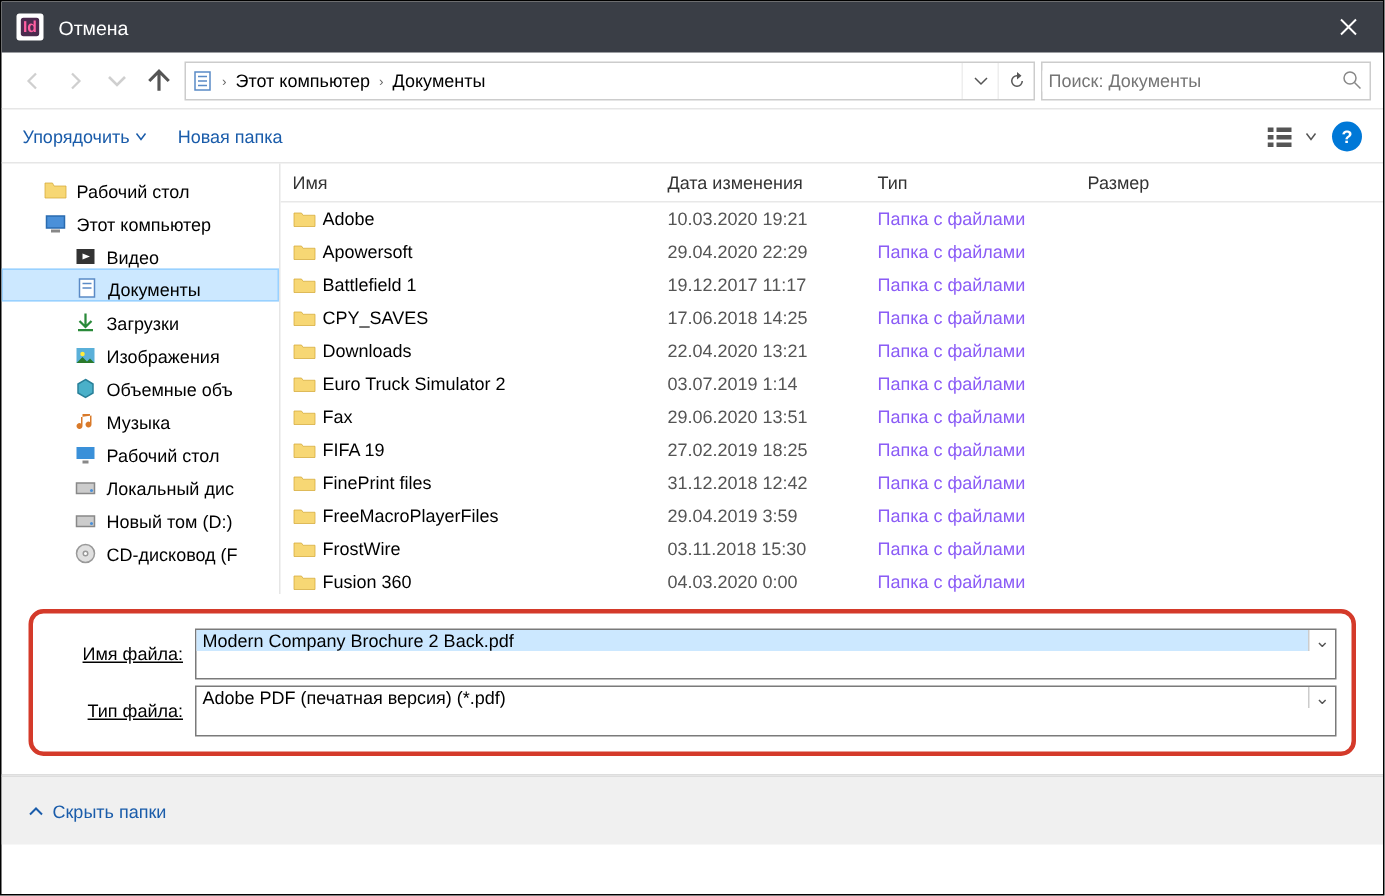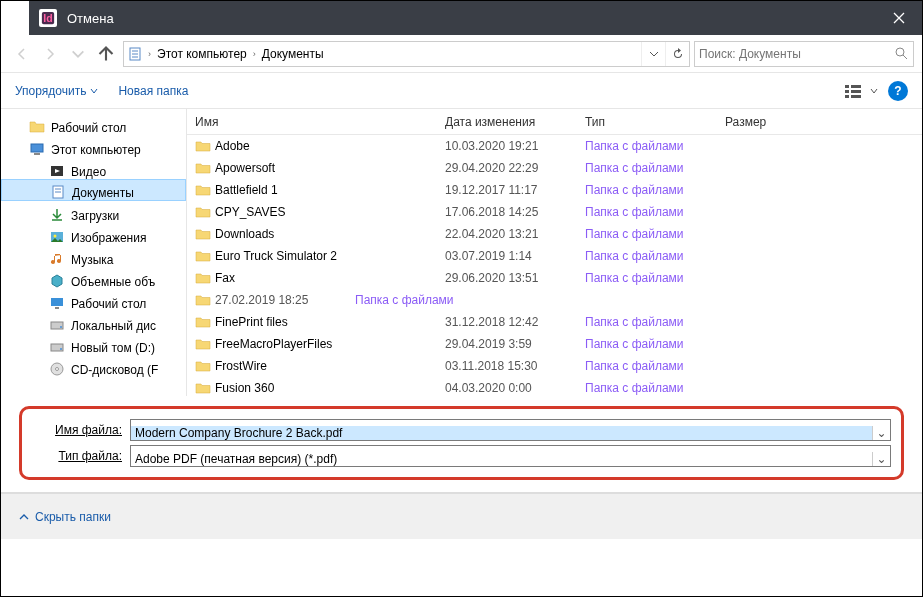--- a/index.html
+++ b/index.html
@@ -1,18 +1,18 @@
 <!DOCTYPE html>
 <html><head>
 <meta charset="utf-8">
 <style>
 * { margin: 0; padding: 0; box-sizing: border-box; font-family: "Segoe UI", Tahoma, sans-serif; font-size: 12px; }
 body { background: #fff; width: 923px; height: 597px; overflow: hidden; border: 1px solid #000; }
 
-.titlebar { background: #3a3e46; color: #fff; height: 34px; display: flex; align-items: center; padding: 0 0 0 10px; margin-left: 28px; }
+.titlebar { background: #3a3e46; color: #fff; height: 34px; display: flex; align-items: center; padding: 0 0 0 10px; }
 .titlebar .app-icon { width: 18px; height: 18px; background: #fff; border-radius: 2px; display: flex; align-items: center; justify-content: center; margin-right: 10px; }
 .titlebar .app-icon svg { width: 14px; height: 14px; }
 .titlebar .title { flex: 1; font-size: 13px; }
 .close-btn { width: 46px; height: 34px; display: flex; align-items: center; justify-content: center; cursor: pointer; }
 .close-btn svg { width: 12px; height: 12px; stroke: #fff; stroke-width: 1.3; }
 
 .nav-row { height: 38px; display: flex; align-items: center; border-bottom: 1px solid #e6e6e6; padding: 4px 8px; gap: 4px; }
 .nav-arrows { display: flex; gap: 2px; align-items: center; }
 .nav-btn { width: 26px; height: 26px; display: flex; align-items: center; justify-content: center; border-radius: 2px; }
 .nav-btn.disabled { opacity: 0.4; }
@@ -57,21 +57,21 @@
 .list-row .name { width: 230px; white-space: nowrap; overflow: hidden; }
 .list-row .date { width: 140px; color: #555; }
 .list-row .type { width: 140px; color: #8b5cf6; }
 .list-row .size { width: 90px; color: #555; }
 
 .fields-area { padding: 10px 18px 4px 18px; }
 .fields-box { border: 3px solid #d43a2a; border-radius: 10px; padding: 6px 10px; }
 .field-row { display: flex; align-items: center; margin: 4px 0; gap: 8px; }
 .field-label { width: 90px; text-align: right; }
 .field-label u { text-decoration: underline; }
-.field-input { flex: 1; height: 22px; border: 1px solid #7a7a7a; background: #fff; display: flex; align-items: flex-end; }
+.field-input { flex: 1; height: 34px; border: 1px solid #7a7a7a; background: #fff; display: flex; align-items: flex-start; }
 .field-input span { padding: 0 4px; flex: 1; white-space: nowrap; overflow: hidden; background: #cce8ff; color: #000; }
 .field-input .dd { width: 18px; text-align: center; border-left: 1px solid #ccc; color: #555; }
 .field-select span { background: transparent; }
 
 .sep-line { height: 1px; background: #ddd; margin: 8px 0 0 0; }
 
 .footer { height: 46px; display: flex; align-items: center; padding: 0 18px; background: #f0f0f0; border-top: 1px solid #ddd; }
 .hide-folders { display: flex; align-items: center; gap: 6px; color: #1a5caa; cursor: pointer; }
 .footer-btns { margin-left: auto; display: flex; gap: 10px; }
 .win-btn { min-width: 88px; height: 24px; border: 1px solid #adadad; background: #e1e1e1; display: flex; align-items: center; justify-content: center; cursor: pointer; }
@@ -237,32 +237,32 @@
             <rect x="2" y="3" width="12" height="10" fill="#5ab0d9"></rect>
             <circle cx="6" cy="7" r="1.5" fill="#ffeb3b"></circle>
             <path d="M2 13l4-4 3 3 2-2 3 3" fill="#2a7a2a"></path>
           </svg>
         </span>
         <span>Изображения</span>
       </div>
       <div class="side-item lvl2">
         <span class="s-ico">
           <svg width="16" height="16" viewBox="0 0 16 16">
+            <path d="M8 2l5 3v6l-5 3-5-3V5z" fill="#4ab0c9" stroke="#2a8099"></path>
+          </svg>
+        </span>
+        <span>Объемные объ</span>
+      </div>
+      <div class="side-item lvl2">
+        <span class="s-ico">
+          <svg width="16" height="16" viewBox="0 0 16 16">
             <path d="M6 3v8a2 2 0 11-1-1.7V5l7-1v6a2 2 0 11-1-1.7V3z" fill="#d97a2a"></path>
           </svg>
         </span>
         <span>Музыка</span>
-      </div>
-      <div class="side-item lvl2">
-        <span class="s-ico">
-          <svg width="16" height="16" viewBox="0 0 16 16">
-            <path d="M8 2l5 3v6l-5 3-5-3V5z" fill="#4ab0c9" stroke="#2a8099"></path>
-          </svg>
-        </span>
-        <span>Объемные объ</span>
       </div>
       <div class="side-item lvl2">
         <span class="s-ico">
           <svg width="16" height="16" viewBox="0 0 16 16">
             <rect x="2" y="3" width="12" height="8" fill="#3a90d9"></rect>
             <rect x="6" y="12" width="4" height="2" fill="#888"></rect>
           </svg>
         </span>
         <span>Рабочий стол</span>
       </div>
@@ -379,20 +379,21 @@
           <span class="date">29.06.2020 13:51</span>
           <span class="type">Папка с файлами</span>
           <span class="size"></span>
         </div>
         <div class="list-row">
           <span class="folder-ico">
             <svg width="16" height="16" viewBox="0 0 16 16">
               <path class="folder-svg" d="M1 4h5l1 1.5h8V13H1z"></path>
             </svg>
           </span>
+          <span class="name">FIFA 19</span>
           <span class="date">27.02.2019 18:25</span>
           <span class="type">Папка с файлами</span>
           <span class="size"></span>
         </div>
         <div class="list-row">
           <span class="folder-ico">
             <svg width="16" height="16" viewBox="0 0 16 16">
               <path class="folder-svg" d="M1 4h5l1 1.5h8V13H1z"></path>
             </svg>
           </span>

